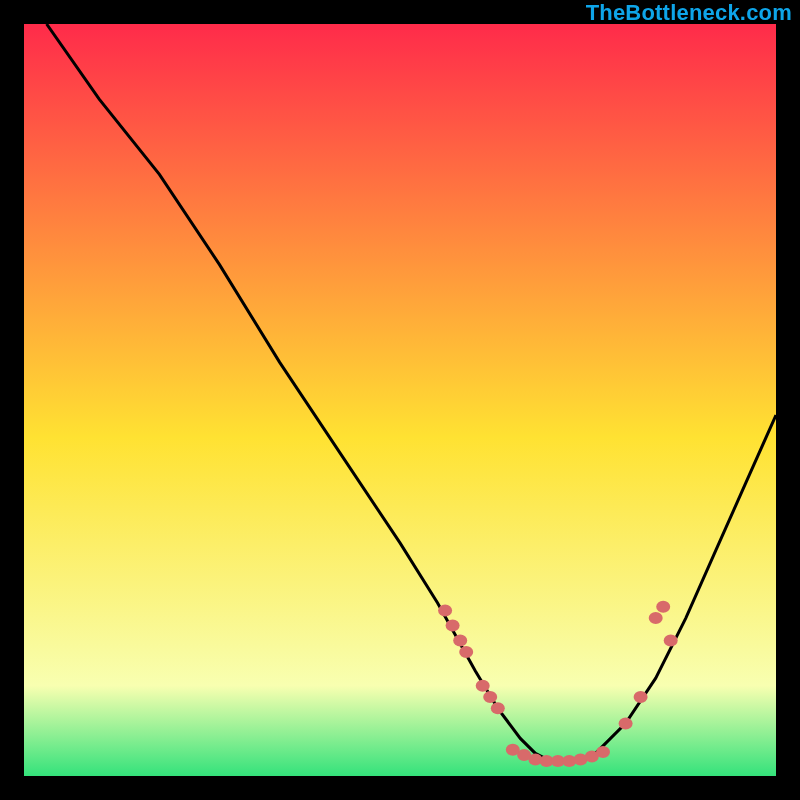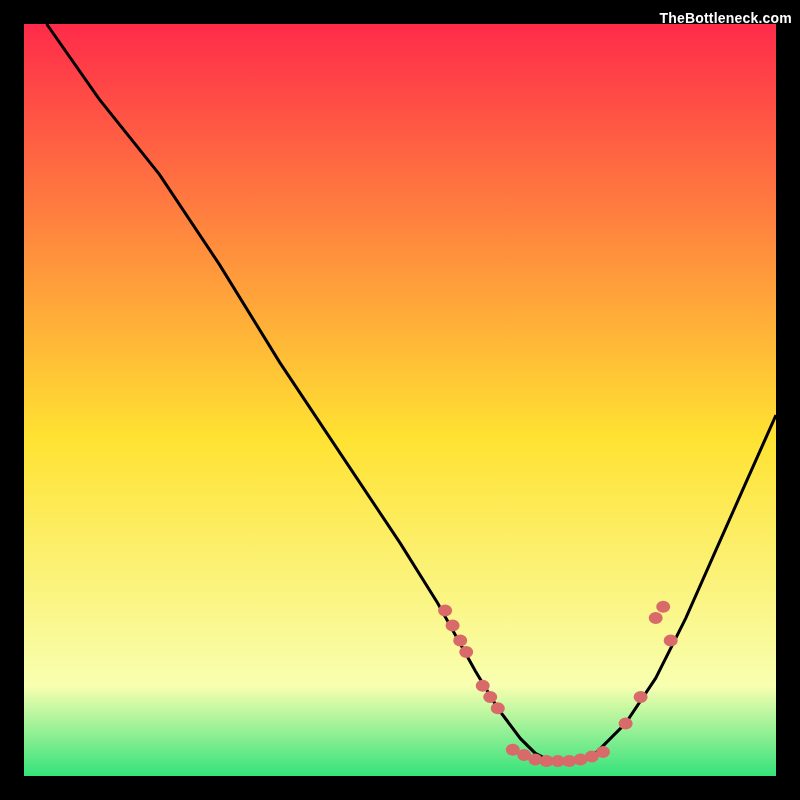--- a/index.html
+++ b/index.html
@@ -21,24 +21,24 @@
   }
   .plot-area {
     position: absolute;
     left: 0;
     top: 0;
     width: 752px;
     height: 752px;
   }
   .watermark {
     position: absolute;
-    top: 10px;
+    top: 0;
     right: 8px;
-    color: #ffffff;
-    font-size: 14px;
+    color: #0ea5e9;
+    font-size: 22px;
     font-weight: 600;
     letter-spacing: 0.2px;
     user-select: none;
   }
 </style>
 </head>
 <body>
 
 <div class="watermark">TheBottleneck.com</div>
 

